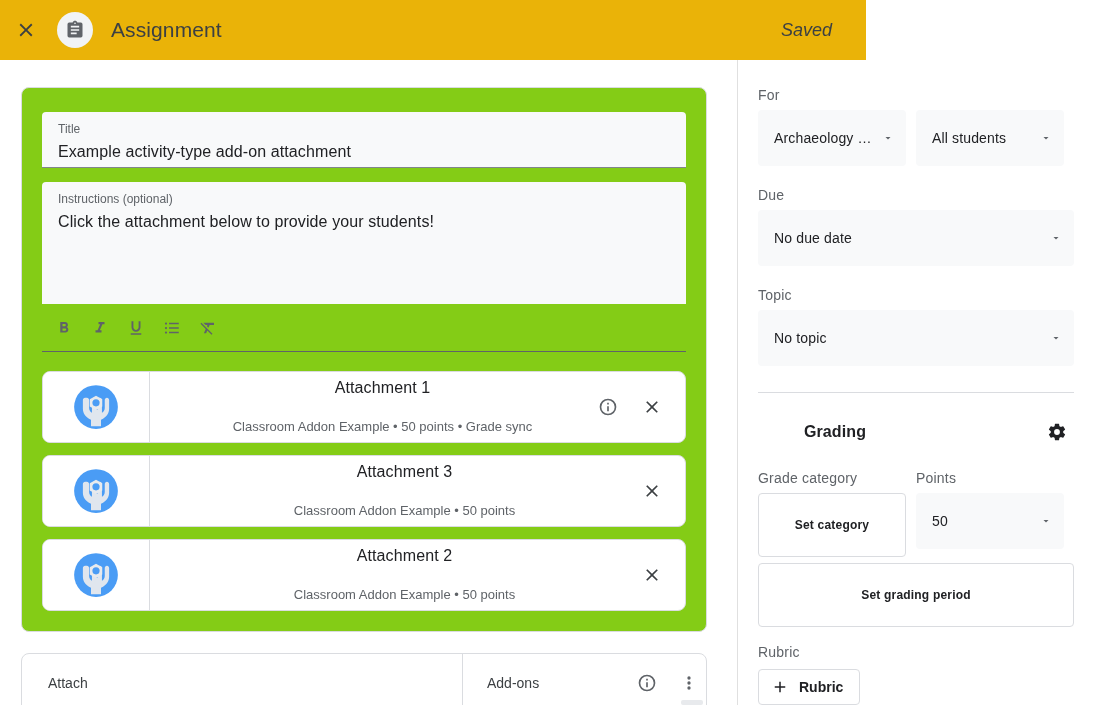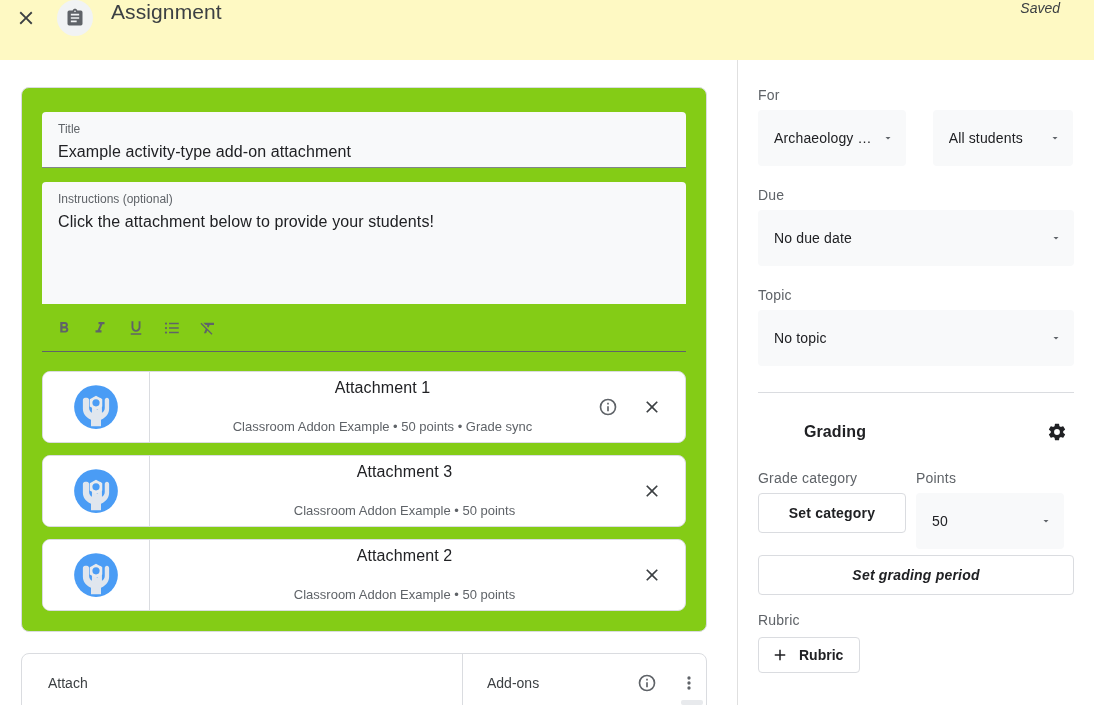--- a/index.html
+++ b/index.html
@@ -10,24 +10,24 @@
     overflow: hidden;
     background: #ffffff;
     font-family: "Liberation Sans", sans-serif;
     -webkit-font-smoothing: antialiased;
   }
 
   
   .topbar {
     position: absolute;
     top: 0; left: 0;
-    width: 1094px; height: 60px;
-    background: #fef9c3;
-    display: flex;
-    align-items: flex-start;
+    width: 866px; height: 60px;
+    background: #eab308;
+    display: flex;
+    align-items: center;
     z-index: 5;
   }
   .close-btn {
     width: 36px; height: 36px;
     margin-left: 8px;
     border: none; background: transparent;
     border-radius: 50%;
     display: flex; align-items: center; justify-content: center;
     cursor: pointer;
   }
@@ -46,21 +46,21 @@
     letter-spacing: .1px;
     white-space: nowrap;
   }
   .topbar-right {
     margin-left: auto;
     display: flex;
     align-items: center;
     padding-right: 12px;
   }
   .saved-label {
-    font-size: 14px;
+    font-size: 18px;
     font-style: italic;
     color: #3c4043;
     margin-right: 22px;
   }
   .assign-group { display: flex; align-items: stretch; }
   .assign-btn {
     background: #1f1f1f;
     color: #ffffff;
     border: none;
     height: 40px;
@@ -251,21 +251,21 @@
     width: 356px; height: 645px;
     padding: 26px 21px 0 20px;
     overflow: hidden;
   }
   .sec-label {
     font-size: 14px;
     color: #5f6368;
     line-height: 18px;
     letter-spacing: .2px;
   }
-  .row2 { display: flex; gap: 27px; margin-top: 6px; }
+  .row2 { display: flex; gap: 10px; margin-top: 6px; }
   .select-box {
     background: #f8f9fa;
     border: none;
     border-radius: 4px;
     height: 56px;
     display: flex;
     align-items: center;
     padding: 0 12px 0 16px;
     cursor: pointer;
   }
@@ -313,23 +313,23 @@
     cursor: pointer;
   }
 
   .two-col { display: flex; gap: 10px; margin-top: 20px; }
   .col-148 { width: 148px; }
 
   .outline-btn {
     border: 1px solid #dadce0;
     background: #ffffff;
     border-radius: 4px;
-    height: 40px;
+    height: 64px;
     width: 100%;
-    font-size: 14px;
+    font-size: 12px;
     font-weight: bold;
     color: #202124;
     letter-spacing: .2px;
     cursor: pointer;
     font-family: "Liberation Sans", sans-serif;
     margin-top: 6px;
   }
 
   .rubric-btn {
     border: 1px solid #dadce0;
@@ -589,21 +589,21 @@
           <span class="select-caret">
             <svg width="12" height="12" viewBox="0 0 24 24">
                 <path d="M7 10l5 5 5-5z" fill="#5f6368"></path>
               </svg>
           </span>
         </div>
       </div>
     </div>
 
     
-    <button class="outline-btn" style="width:316px;font-style:italic;">Set grading period</button>
+    <button class="outline-btn" style="width:316px;">Set grading period</button>
 
     
     <div class="sec-label mt16">Rubric</div>
     <button class="rubric-btn">
       <svg width="18" height="18" viewBox="0 0 24 24">
         <path d="M19 13h-6v6h-2v-6H5v-2h6V5h2v6h6v2z" fill="#202124"></path>
       </svg>
       <span>Rubric</span>
     </button>
   </div>

